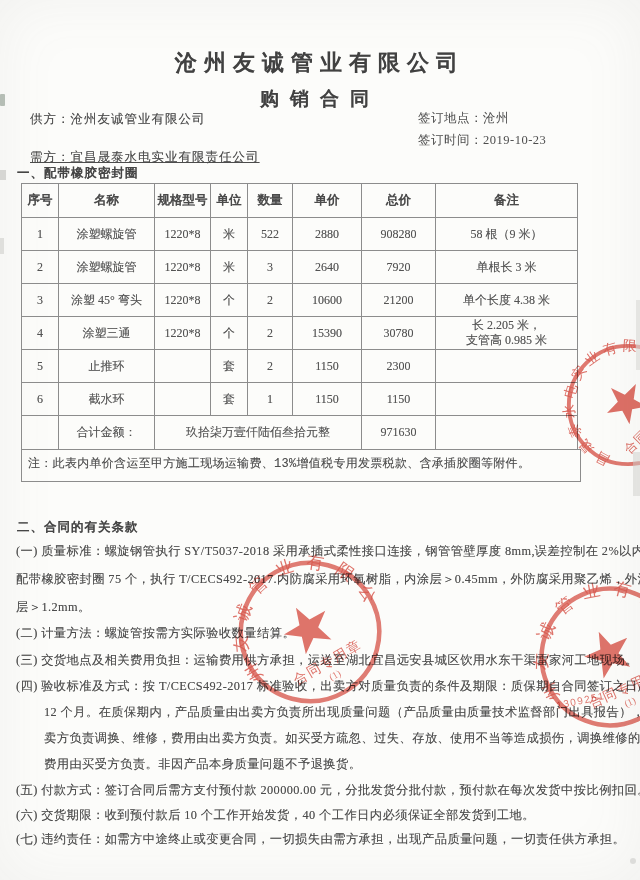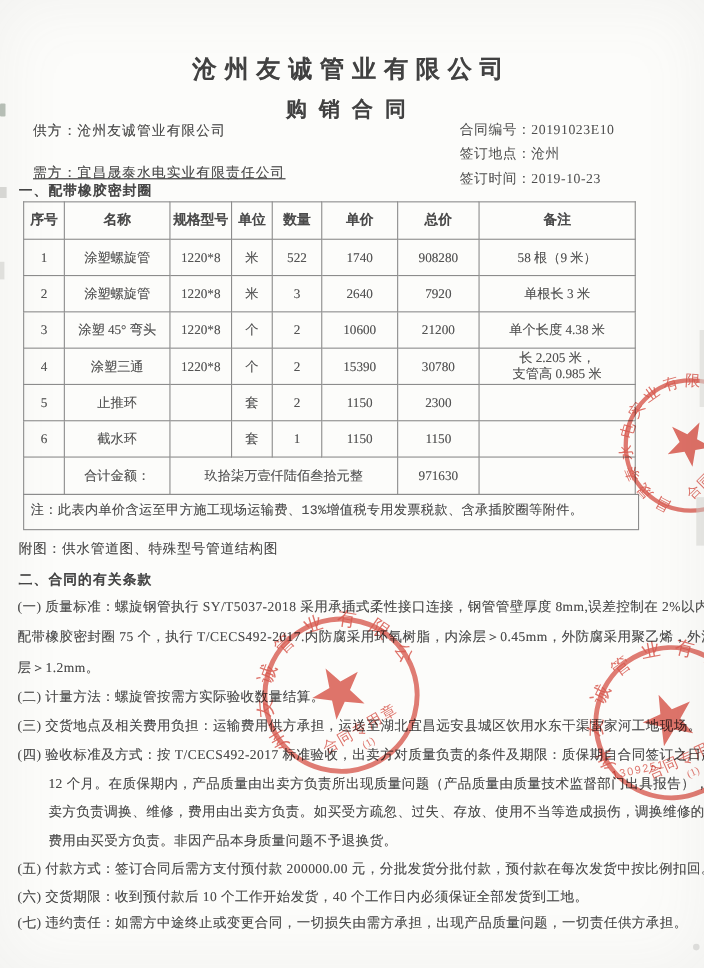--- a/index.html
+++ b/index.html
@@ -68,21 +68,20 @@
 
 <div class="page">
 
   <div class="txt company-title">沧州友诚管业有限公司</div>
   <div class="txt doc-title">购销合同</div>
 
   <div class="txt party supplier-line">供方：沧州友诚管业有限公司</div>
   <div class="txt party buyer-line">需方：宜昌晟泰水电实业有限责任公司</div>
 
   <div class="meta">
-    <div>合同编号：20191023E10</div>
     <div>签订地点：沧州</div>
     <div>签订时间：2019-10-23</div>
   </div>
 
   <div class="txt sec-head sec1-head">一、配带橡胶密封圈</div>
 
   <table class="items">
     <colgroup>
       <col style="width:37px">
         <col style="width:96px">
@@ -103,21 +102,21 @@
       <th>单价</th>
       <th>总价</th>
       <th>备注</th>
     </tr>
     <tr>
       <td>1</td>
       <td>涂塑螺旋管</td>
       <td>1220*8</td>
       <td>米</td>
       <td>522</td>
-      <td>1740</td>
+      <td>2880</td>
       <td>908280</td>
       <td class="remark-cell">58 根（9 米）</td>
     </tr>
     <tr>
       <td>2</td>
       <td>涂塑螺旋管</td>
       <td>1220*8</td>
       <td>米</td>
       <td>3</td>
       <td>2640</td>
@@ -170,21 +169,20 @@
       <td>合计金额：</td>
       <td colspan="4">玖拾柒万壹仟陆佰叁拾元整</td>
       <td>971630</td>
       <td></td>
     </tr>
   </tbody>
     </table>
 
   <div class="note-box">注：此表内单价含运至甲方施工现场运输费、13%增值税专用发票税款、含承插胶圈等附件。</div>
 
-  <div class="txt attachment-line">附图：供水管道图、特殊型号管道结构图</div>
 
   <div class="txt sec-head sec2-head">二、合同的有关条款</div>
 
   <div class="txt clause" style="top:543px">(一) 质量标准：螺旋钢管执行 SY/T5037-2018 采用承插式柔性接口连接，钢管管壁厚度 8mm,误差控制在 2%以内，</div>
   <div class="txt clause" style="top:571px">配带橡胶密封圈 75 个，执行 T/CECS492-2017.内防腐采用环氧树脂，内涂层＞0.45mm，外防腐采用聚乙烯，外涂</div>
   <div class="txt clause" style="top:599px">层＞1.2mm。</div>
   <div class="txt clause" style="top:625px">(二) 计量方法：螺旋管按需方实际验收数量结算。</div>
   <div class="txt clause" style="top:652px">(三) 交货地点及相关费用负担：运输费用供方承担，运送至湖北宜昌远安县城区饮用水东干渠雷家河工地现场。</div>
   <div class="txt clause" style="top:678px">(四) 验收标准及方式：按 T/CECS492-2017 标准验收，出卖方对质量负责的条件及期限：质保期自合同签订之日起</div>
   <div class="txt clause ind" style="top:704px">12 个月。在质保期内，产品质量由出卖方负责所出现质量问题（产品质量由质量技术监督部门出具报告），出</div>

